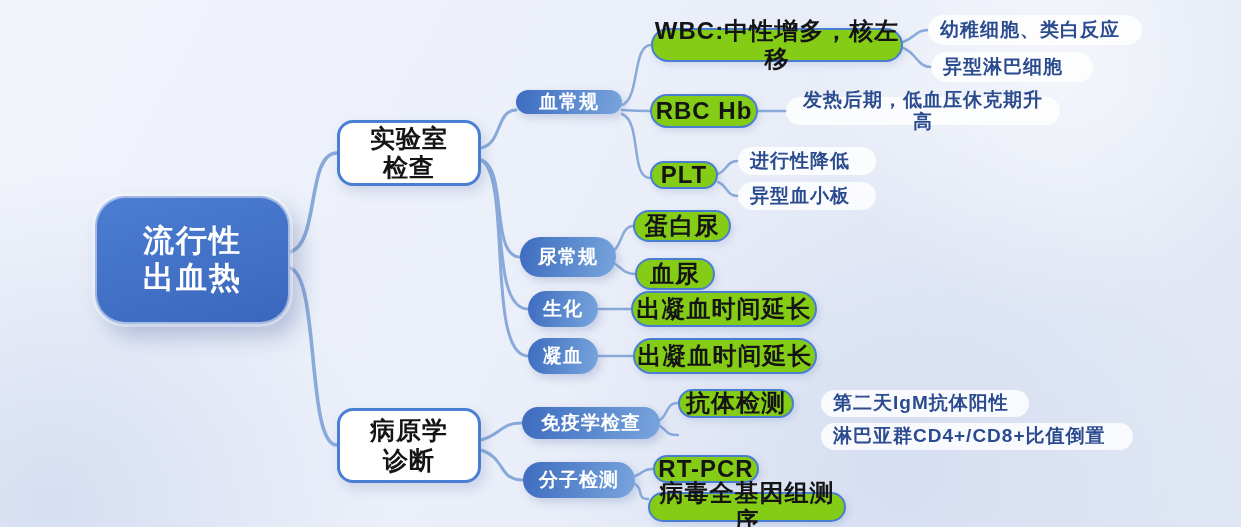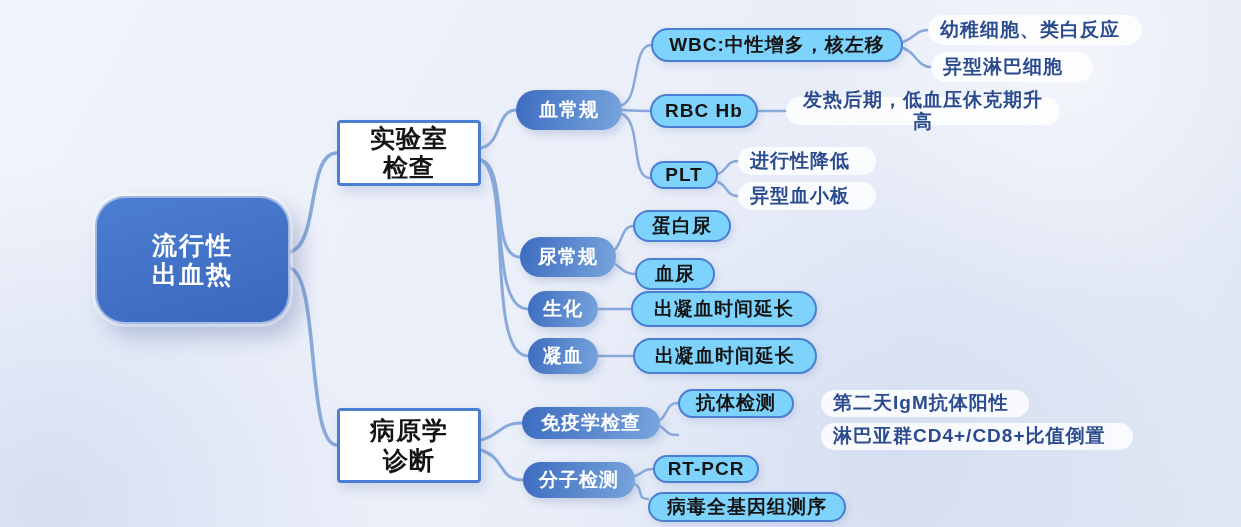--- a/index.html
+++ b/index.html
@@ -24,37 +24,37 @@
   .links path{fill:none;stroke:var(--connector);stroke-linecap:round;}
   .links .w1{stroke-width:3.6;}
   .links .w2{stroke-width:3;}
   .links .w3{stroke-width:2.5;}
   .node{
     position:absolute;z-index:2;display:flex;align-items:center;justify-content:center;
     font-weight:bold;text-align:center;line-height:1.18;letter-spacing:1px;
   }
   .root{
     background:linear-gradient(165deg,var(--root-fill-a),var(--root-fill-b));
-    color:#fff;font-size:25px;letter-spacing:2px;border-radius:30px;
+    color:#fff;font-size:31px;letter-spacing:2px;border-radius:30px;
     border:2px solid rgba(255,255,255,.5);white-space:pre-line;
     box-shadow:0 0 0 3px rgba(255,255,255,.35), 10px 12px 22px rgba(96,116,168,.4);
   }
   .branch{
-    background:#fff;border:3.5px solid var(--border-blue);border-radius:4px;
+    background:#fff;border:3.5px solid var(--border-blue);border-radius:16px;
     color:var(--text-dark);font-size:25px;white-space:pre-line;
     box-shadow:4px 6px 12px rgba(110,130,180,.25);
   }
   .bpill{
     background:linear-gradient(100deg,var(--pill-a),var(--pill-b));
     color:#fff;font-size:19px;border-radius:999px;
     box-shadow:3px 4px 9px rgba(110,130,180,.3);
   }
   .wpill{
-    background:#7dd3fc;border:2.5px solid var(--border-blue);border-radius:999px;
-    color:var(--text-dark);font-size:19px;
+    background:#84cc16;border:2.5px solid var(--border-blue);border-radius:999px;
+    color:var(--text-dark);font-size:24px;
     box-shadow:2px 3px 7px rgba(110,130,180,.22);
   }
   .leaf{
     background:rgba(255,255,255,.82);border-radius:15px;
     color:var(--leaf-text);font-size:19px;justify-content:flex-start;
     padding:0 12px;
   }
 </style>
 </head>
 <body>
@@ -87,21 +87,21 @@
     <path class="w3" d="M635,476 C644,473 642,469 653,469"></path>
     <path class="w3" d="M635,484 C644,489 636,499 648,499"></path>
   </svg>
 
   <div class="node root" style="left:95px;top:196px;width:195px;height:128px;">流行性
 出血热</div>
 
   <div class="node branch" style="left:337px;top:120px;width:144px;height:66px;">实验室
 检查</div>
 
-  <div class="node bpill" style="left:516px;top:90px;width:106px;height:40px;text-align:right;">血常规</div>
+  <div class="node bpill" style="left:516px;top:90px;width:106px;height:24px;text-align:right;">血常规</div>
 
   <div class="node wpill" style="left:651px;top:28px;width:252px;height:34px;">WBC:中性增多，核左移</div>
   <div class="node leaf" style="left:928px;top:15px;width:214px;height:30px;">幼稚细胞、类白反应</div>
   <div class="node leaf" style="left:931px;top:52px;width:162px;height:30px;">异型淋巴细胞</div>
 
   <div class="node wpill" style="left:650px;top:94px;width:108px;height:34px;">RBC Hb</div>
   <div class="node leaf" style="left:786px;top:97px;width:274px;height:28px;">发热后期，低血压休克期升高</div>
 
   <div class="node wpill" style="left:650px;top:161px;width:68px;height:28px;">PLT</div>
   <div class="node leaf" style="left:738px;top:147px;width:138px;height:28px;">进行性降低</div>

